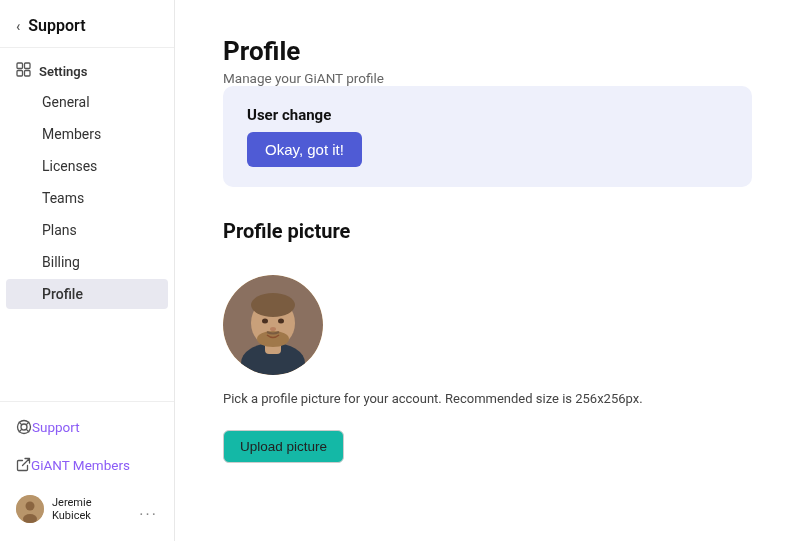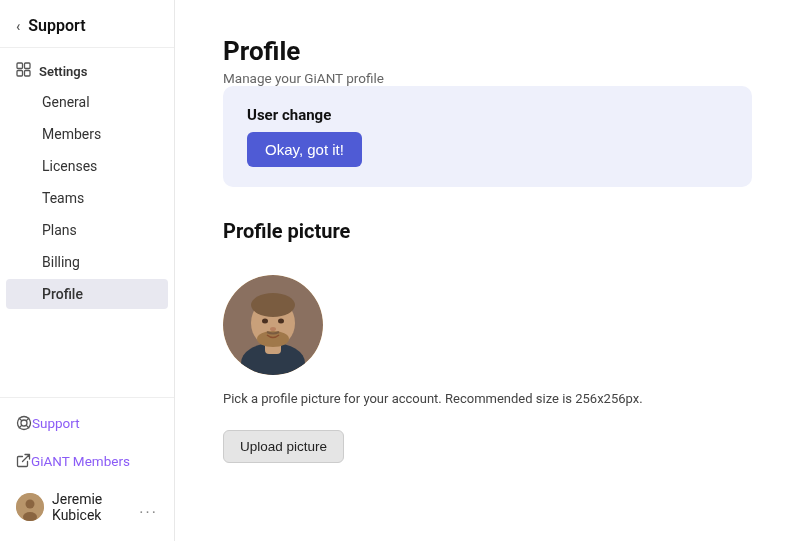--- a/index.html
+++ b/index.html
@@ -103,21 +103,21 @@
       overflow: hidden;
       display: flex;
       align-items: center;
       justify-content: center;
       font-size: 12px;
       color: #fff;
       font-weight: 600;
     }
 
     .user-name {
-      font-size: 14px;
+      font-size: 11px;
       color: #222;
       flex: 1;
     }
 
     .user-more {
       color: #888;
       font-size: 16px;
       letter-spacing: 2px;
     }
 
@@ -202,21 +202,21 @@
       border-radius: 50%;
     }
 
     .pic-caption {
       font-size: 13px;
       color: #444;
       margin-bottom: 24px;
     }
 
     .btn-secondary {
-      background: #e5e5e5;
+      background: #14b8a6;
       color: #222;
       border: 1px solid #ccc;
       border-radius: 6px;
       padding: 8px 16px;
       font-size: 13.5px;
       cursor: pointer;
     }
   </style>
 </head>
 <body>

